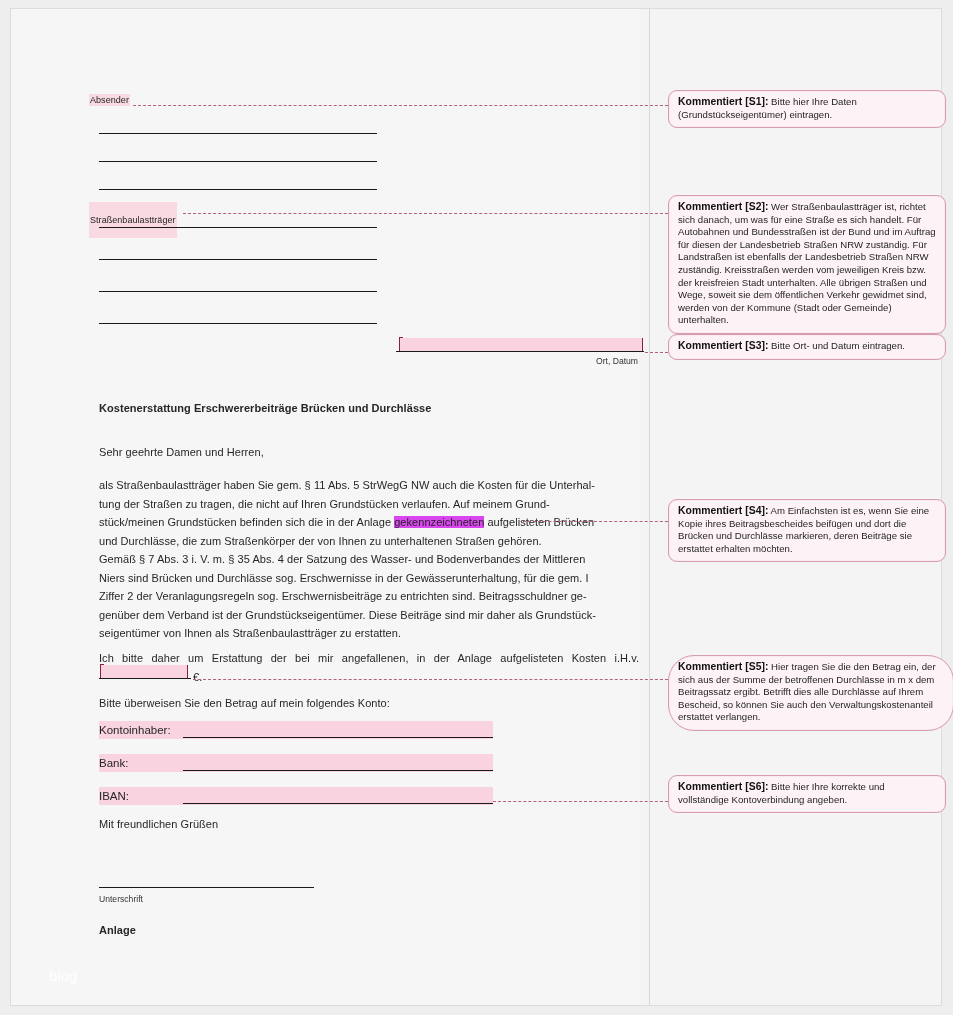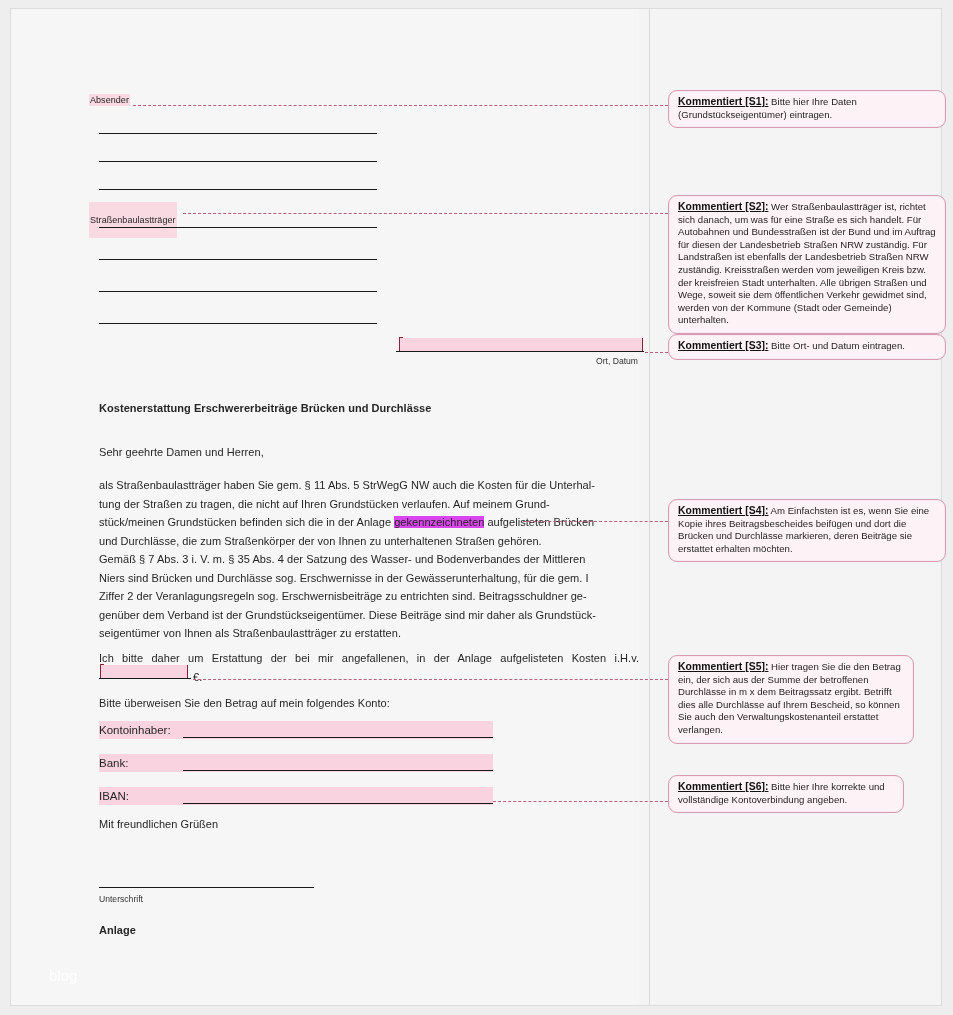--- a/index.html
+++ b/index.html
@@ -115,21 +115,20 @@
     color: #1f1f1f;
     font-size: 9.6px;
     line-height: 12.6px;
     letter-spacing: 0.02px;
     box-shadow: 0 0 0 0.5px #f3e2e9 inset;
   }
   .comment .tag {
     font-weight: bold;
     font-size: 10.4px;
     color: #111;
-    text-decoration: underline;
   }
 
   
   .bankrow {
     position: absolute;
     height: 18px;
     padding-left: 17px;
   }
   .bankrow .lbl {
     position: absolute;
@@ -268,19 +267,19 @@
 </div>
 
 <div class="comment" style="left:668px; top:334px; width:278px;">
   <span class="tag">Kommentiert [S3]:</span><span> Bitte Ort- und Datum eintragen.</span>
 </div>
 
 <div class="comment" style="left:668px; top:499px; width:278px;">
   <span class="tag">Kommentiert [S4]:</span><span> Am Einfachsten ist es, wenn Sie eine Kopie ihres Beitragsbescheides beifügen und dort die Brücken und Durchlässe markieren, deren Beiträge sie erstattet erhalten möchten.</span>
 </div>
 
-<div class="comment" style="left:668px; top:655px; width:246px;">
+<div class="comment" style="left:668px; top:655px; width:286px;border-radius:26px;">
   <span class="tag">Kommentiert [S5]:</span><span> Hier tragen Sie die den Betrag ein, der sich aus der Summe der betroffenen Durchlässe in m x dem Beitragssatz ergibt. Betrifft dies alle Durchlässe auf Ihrem Bescheid, so können Sie auch den Verwaltungskostenanteil erstattet verlangen.</span>
 </div>
 
-<div class="comment" style="left:668px; top:775px; width:236px;">
+<div class="comment" style="left:668px; top:775px; width:278px;">
   <span class="tag">Kommentiert [S6]:</span><span> Bitte hier Ihre korrekte und vollständige Kontoverbindung angeben.</span>
 </div>
 
 </body></html>

